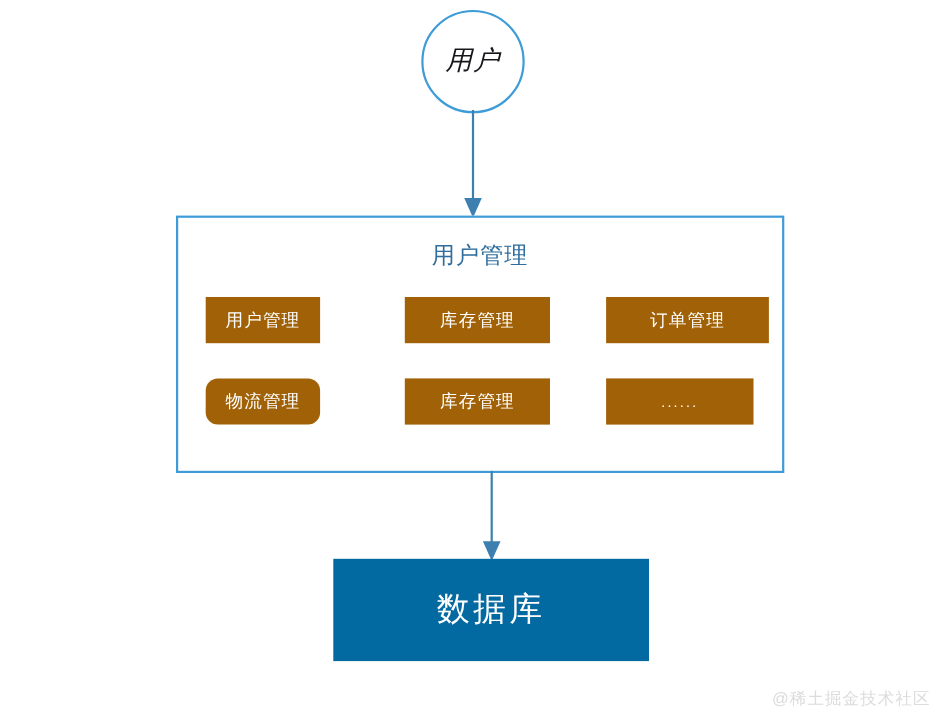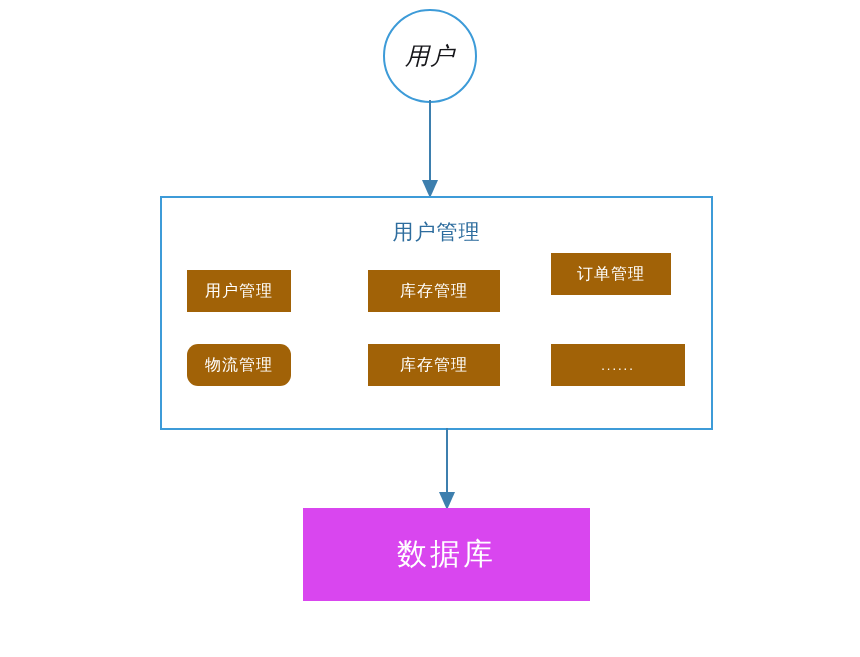--- a/index.html
+++ b/index.html
@@ -87,34 +87,34 @@
     box-sizing: border-box;
   }
   .module-box.ellipsis {
     font-size: 13px;
     letter-spacing: 2px;
   }
 
   
   .m-r0c0 { left: 25px;  top: 72px;  width: 104px; height: 42px; }
   .m-r0c1 { left: 206px; top: 72px;  width: 132px; height: 42px; }
-  .m-r0c2 { left: 389px; top: 55px;  width: 120px; height: 42px; }
+  .m-r0c2 { left: 389px; top: 72px;  width: 148px; height: 42px; }
   
   .m-r1c0 { left: 25px;  top: 146px; width: 104px; height: 42px; border-radius: 11px; }
   .m-r1c1 { left: 206px; top: 146px; width: 132px; height: 42px; }
   .m-r1c2 { left: 389px; top: 146px; width: 134px; height: 42px; }
 
   
   .database-node {
     position: absolute;
     left: 303px;
     top: 508px;
     width: 287px;
     height: 93px;
-    background: #d946ef;
+    background: #0369a1;
     display: flex;
     align-items: center;
     justify-content: center;
   }
   .database-label {
     font-size: 30px;
     color: #ffffff;
     letter-spacing: 3px;
   }
 
@@ -170,14 +170,15 @@
 
   <svg class="connector" style="left:422px; top:428px; width:50px; height:84px;" viewBox="0 0 50 84">
     <line x1="25" y1="0" x2="25" y2="72" stroke="#3d7fae" stroke-width="2"></line>
     <polygon points="25,82 17,64 33,64" fill="#3d7fae"></polygon>
   </svg>
 
   <div class="database-node">
     <span class="database-label">数据库</span>
   </div>
 
+  <div class="watermark">@稀土掘金技术社区</div>
 
 </div>
 
 </body></html>

